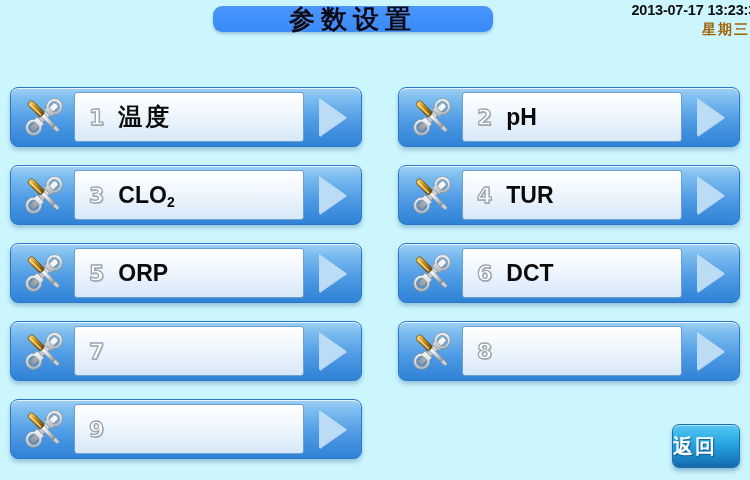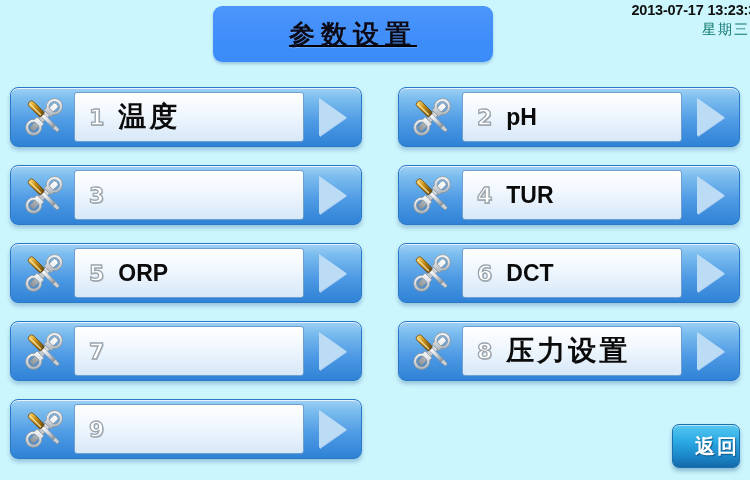--- a/index.html
+++ b/index.html
@@ -8,25 +8,25 @@
     background:#ccf6fd;
     font-family:"Liberation Sans", sans-serif;
     overflow:hidden;
     position:relative;
   }
 
   
   #title-bar {
     position:absolute;
     left:213px; top:6px;
-    width:280px; height:56px;
+    width:280px; height:26px;
     background:linear-gradient(180deg,#4c96fb 0%,#3f8efa 55%,#3a8bf8 100%);
     border-radius:9px;
     box-shadow:0 2px 3px rgba(60,110,170,.35);
-    display:flex; align-items:center; justify-content:center;text-decoration:underline;
+    display:flex; align-items:center; justify-content:center;
   }
   #title-text {
     font-family:"DejaVu Serif", serif;
     font-size:26px;
     font-weight:bold;
     color:#0a0a18;
     letter-spacing:6px;
     text-shadow:0 1px 0 rgba(255,255,255,.18);
   }
 
@@ -44,22 +44,22 @@
     font-weight:bold;
     color:#10100f;
     letter-spacing:-.2px;
   }
   #clock-weekday {
     display:block;
     margin-top:3px;
     margin-right:6px;
     font-family:"DejaVu Serif", serif;
     font-size:14px;
-    font-weight:normal;
-    color:#0f766e;
+    font-weight:bold;
+    color:#a16207;
     letter-spacing:2px;
   }
 
   
   .menu-btn {
     position:absolute;
     height:60px;
     border-radius:8px;
     background:linear-gradient(180deg,#9fd0f4 0%,#7cbdef 18%,#4e9ae4 58%,#2f82d6 100%);
     border:1px solid #2a79c9;
@@ -103,21 +103,21 @@
     flex:0 0 auto;
   }
   .item-label {
     font-size:23px;
     font-weight:bold;
     color:#0b0b0b;
     white-space:nowrap;
   }
   .item-label.cjk {
     font-family:"DejaVu Serif", serif;
-    font-size:28px;
+    font-size:24px;
     letter-spacing:3px;
   }
   .item-label sub {
     font-size:14px;
     vertical-align:baseline;
     position:relative;
     top:4px;
   }
 
   .arrow-box {
@@ -137,21 +137,21 @@
   
   #return-btn {
     position:absolute;
     left:672px; top:424px;
     width:68px; height:44px;
     border-radius:7px;
     background:linear-gradient(180deg,#57c8f0 0%,#2aa9e4 40%,#1b86c8 75%,#1569a8 100%);
     border:1px solid #1a6fae;
     box-shadow:0 3px 4px rgba(50,110,160,.45),
                inset 0 1px 0 rgba(255,255,255,.55);
-    display:flex; align-items:center; justify-content:flex-end;
+    display:flex; align-items:center; justify-content:flex-start;
   }
   #return-label {
     font-family:"DejaVu Serif", serif;
     font-size:20px;
     font-weight:bold;
     color:#ffffff;
     letter-spacing:2px;
     text-shadow:1px 1px 1px rgba(10,60,100,.7);
   }
 </style>
@@ -284,20 +284,21 @@
     <g transform="rotate(-45 28 26)">
       <rect x="25" y="5" width="6.5" height="19" rx="3" fill="url(#gold)" stroke="#5c3e05" stroke-width=".7"></rect>
       <rect x="26.4" y="6.5" width="1.6" height="16" fill="#ffe9a8" opacity=".75"></rect>
       <rect x="26.3" y="24" width="4" height="16" fill="url(#shaft)" stroke="#848c93" stroke-width=".6"></rect>
       <path d="M26.1 40 l4.4 0 l-0.6 6 l-3.2 0 Z" fill="#c9d0d6" stroke="#7b838a" stroke-width=".6"></path>
     </g>
   </svg>
       </span>
       <div class="label-panel">
         <span class="item-num">3</span>
+        <span class="item-label"><span>CLO</span><sub>2</sub></span>
       </div>
       <div class="arrow-box">
         <div class="arrow-tri"></div>
       </div>
     </div>
     <div class="menu-btn col-r" style="top: 165px;">
       <span class="tool-icon">
   <svg viewBox="0 0 56 52" xmlns="http://www.w3.org/2000/svg">
     <defs>
       <linearGradient id="steel" x1="0" y1="0" x2="1" y2="1">
@@ -497,21 +498,20 @@
     <g transform="rotate(-45 28 26)">
       <rect x="25" y="5" width="6.5" height="19" rx="3" fill="url(#gold)" stroke="#5c3e05" stroke-width=".7"></rect>
       <rect x="26.4" y="6.5" width="1.6" height="16" fill="#ffe9a8" opacity=".75"></rect>
       <rect x="26.3" y="24" width="4" height="16" fill="url(#shaft)" stroke="#848c93" stroke-width=".6"></rect>
       <path d="M26.1 40 l4.4 0 l-0.6 6 l-3.2 0 Z" fill="#c9d0d6" stroke="#7b838a" stroke-width=".6"></path>
     </g>
   </svg>
       </span>
       <div class="label-panel">
         <span class="item-num">8</span>
-        <span class="item-label cjk"><span>压力设置</span></span>
       </div>
       <div class="arrow-box">
         <div class="arrow-tri"></div>
       </div>
     </div>
     <div class="menu-btn col-l" style="top: 399px;">
       <span class="tool-icon">
   <svg viewBox="0 0 56 52" xmlns="http://www.w3.org/2000/svg">
     <defs>
       <linearGradient id="steel" x1="0" y1="0" x2="1" y2="1">

